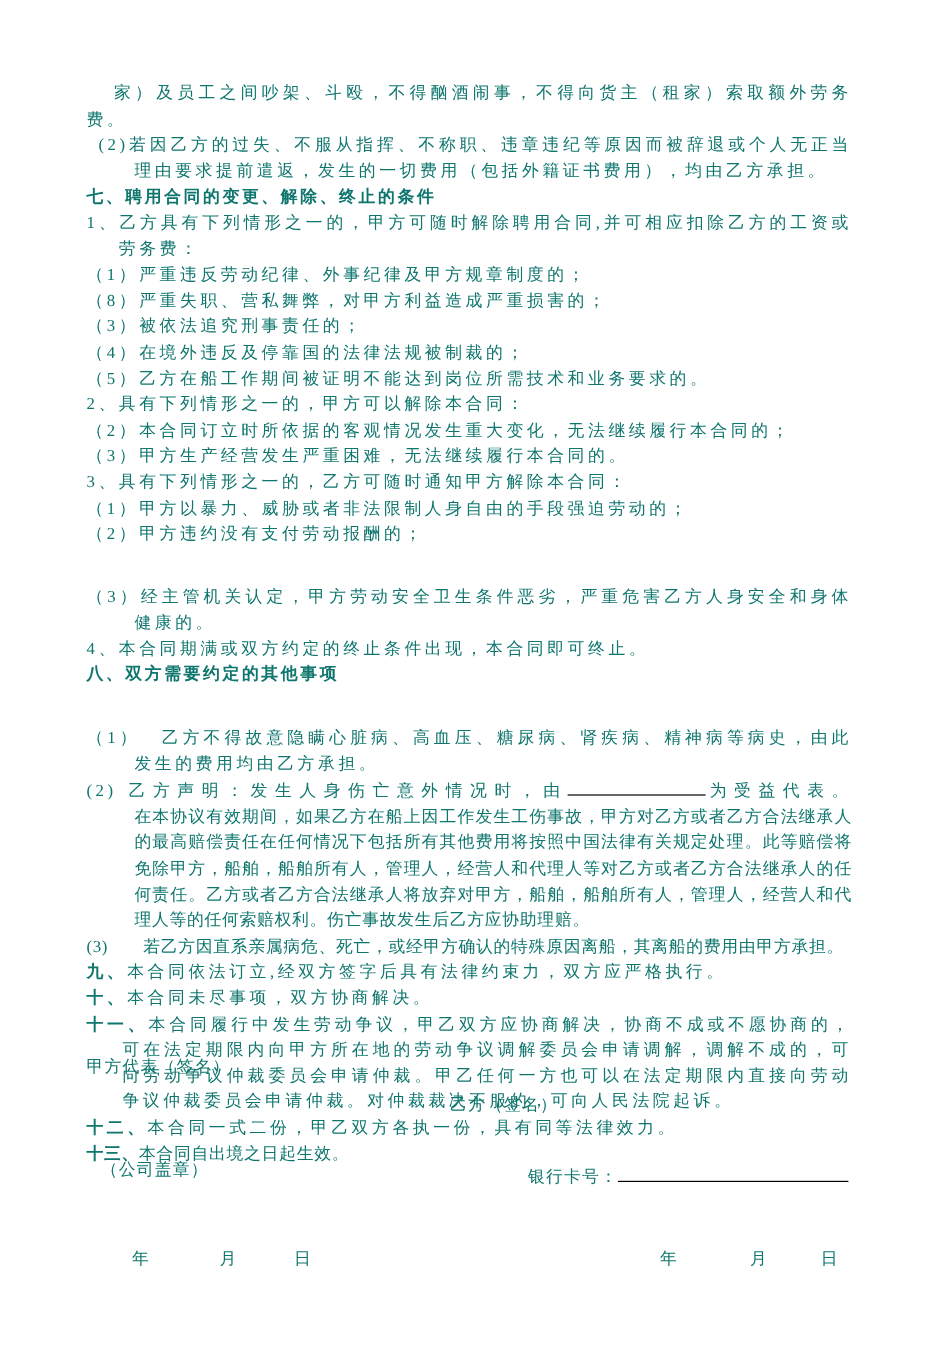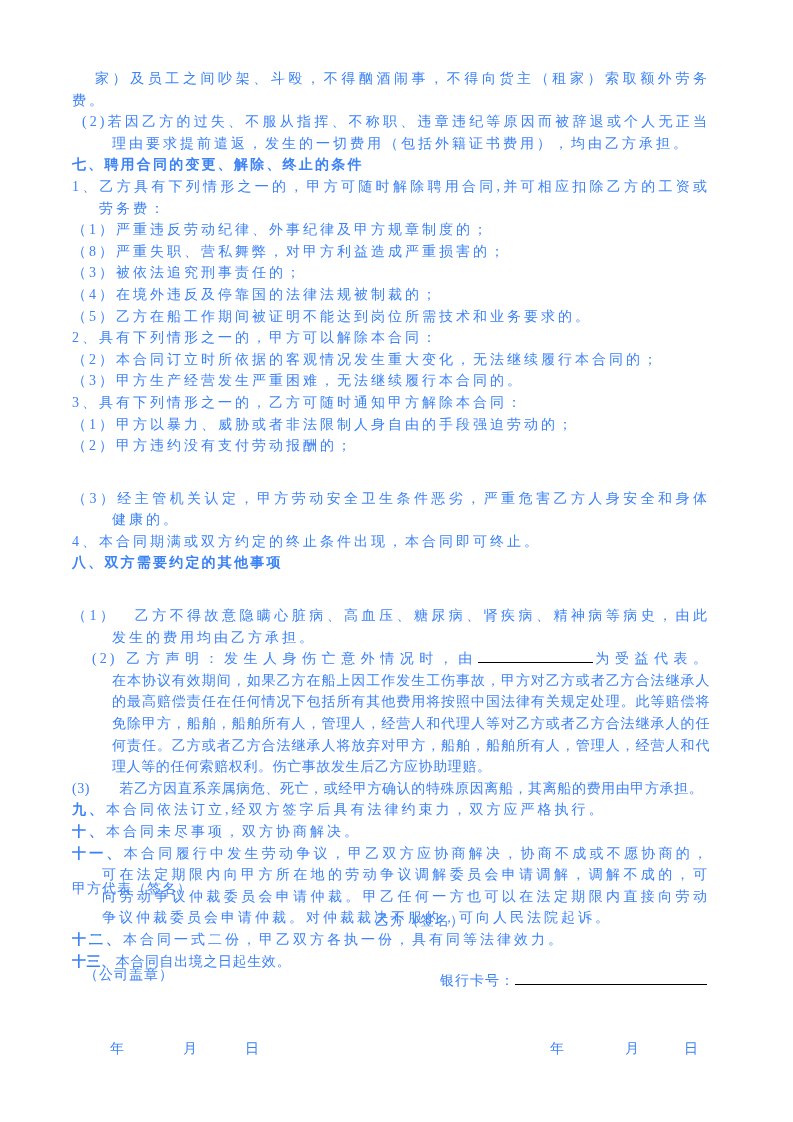--- a/index.html
+++ b/index.html
@@ -2,41 +2,41 @@
 <html><head>
 <meta charset="utf-8">
 <style>
   html,body{margin:0;padding:0;background:#ffffff;}
   .page{
     position:relative;
     width:792px;height:1122px;
     background:#ffffff;
     font-family:"Liberation Serif","DejaVu Serif",serif;
     font-size:14px;
-    color:#3b82f6;
+    color:#0f766e;
     overflow:hidden;
   }
   .content{
     position:absolute;
     left:72px; top:68px;
     width:638px;
     line-height:21.6px;
   }
   .p{ text-align:justify; }
   .sp{ letter-spacing:3px; }
   .tight{ letter-spacing:0.6px; }
   .h{ font-weight:bold; letter-spacing:2.2px; }
   .bold{ font-weight:bold; }
   .ind1{ text-indent:23px; }
   .hang40a{ padding-left:40px; text-indent:-30px; }  
   .hang27{ padding-left:27px; text-indent:-27px; }
   .hang40{ padding-left:40px; text-indent:-40px;margin-top:31px; }
   .hang30{ padding-left:30px; text-indent:-30px; }
   .ml40{ margin-left:40px; }
-  .decl{ margin-left:20px; text-align:justify; text-align-last:justify; letter-spacing:3px; }
+  .decl{ margin-left:0; text-align:justify; text-align-last:justify; letter-spacing:3px; }
   .blank{
     display:inline-block;
     border-bottom:1px solid #000;
     height:14px;
     vertical-align:baseline;
   }
   .w115{ width:115px; }
   .w159{ width:159px; }
   .w199{ width:199px; }
   .w192{ width:192px; }

